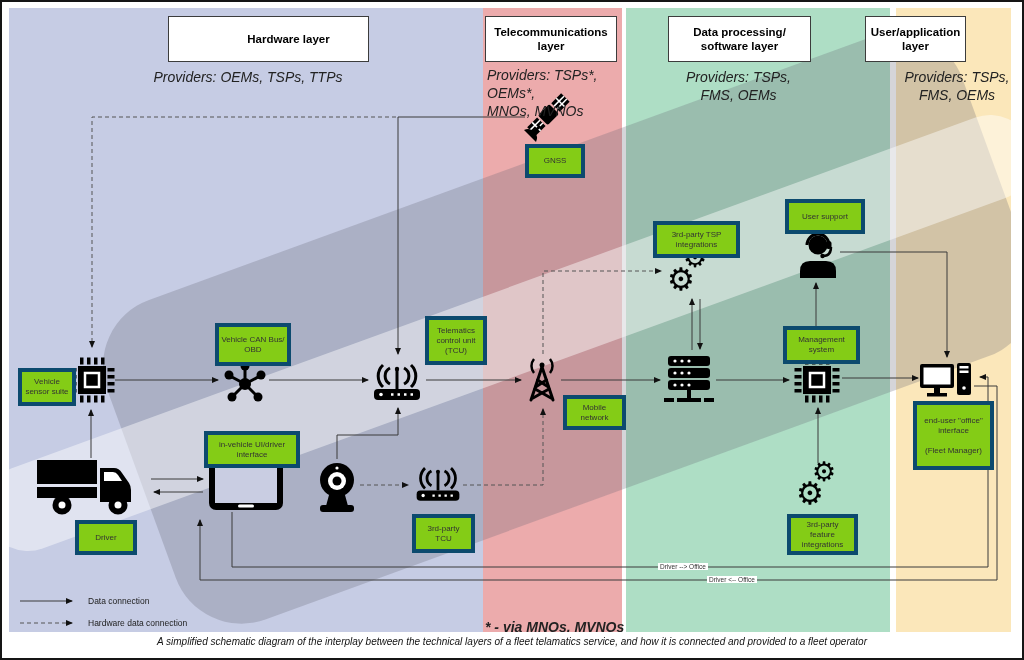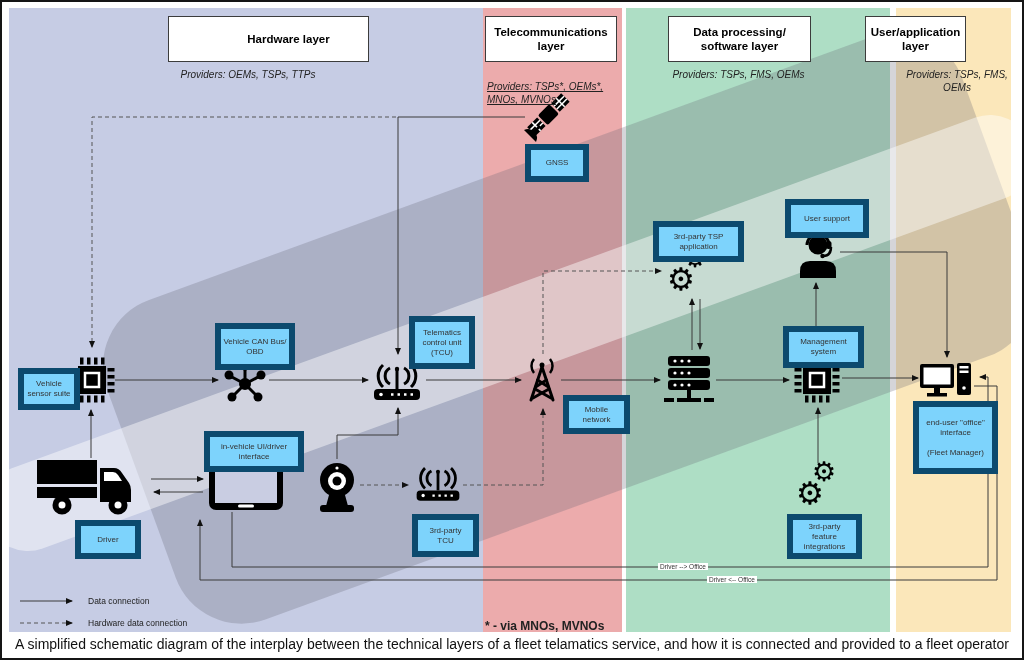--- a/index.html
+++ b/index.html
@@ -3,35 +3,35 @@
 <meta charset="utf-8">
 <style>
   html,body{margin:0;padding:0;background:#e8e8e8;}
   #frame{position:relative;width:1020px;height:656px;background:#fff;border:2px solid #151515;
          font-family:"Liberation Sans",sans-serif;color:#111;overflow:hidden;}
   #diagram{position:absolute;left:7px;top:6px;width:1002px;height:624px;overflow:hidden;}
   .col{position:absolute;top:0;height:624px;}
   .band{position:absolute;border-radius:70px;}
   #wires{position:absolute;left:0;top:0;z-index:3;}
   .icon{position:absolute;z-index:4;}
-  .nbox{position:absolute;z-index:5;background:#7dd3fc;border:6px solid #0c4a6e;display:flex;
+  .nbox{position:absolute;z-index:5;background:#84cc16;border:4px solid #0c4a6e;display:flex;
         align-items:center;justify-content:center;text-align:center;white-space:pre-line;
         font-size:8px;line-height:1.25;color:#333;padding:1px;}
   .hbox{position:absolute;z-index:5;background:#fff;border:1px solid #3c3c3c;display:flex;
         align-items:center;justify-content:center;text-align:center;white-space:pre-line;
         font-size:11.5px;font-weight:bold;line-height:1.25;color:#000;}
-  .prov{position:absolute;z-index:5;font-style:italic;font-size:10px;color:#222;
+  .prov{position:absolute;z-index:5;font-style:italic;font-size:14px;color:#222;
         text-align:center;white-space:pre-line;line-height:1.3;}
   .prov.left{text-align:left;}
   .flowlbl{position:absolute;z-index:5;background:#fff;font-size:6.5px;color:#333;
         padding:0 2px;line-height:1.1;}
   .legend-text{position:absolute;z-index:5;font-size:8.5px;color:#222;}
-  #footnote{position:absolute;z-index:5;font-size:12px;font-weight:bold;color:#222;}
+  #footnote{position:absolute;z-index:5;font-size:14px;font-style:italic;font-weight:bold;color:#222;}
   #caption{position:absolute;left:0;top:634px;width:1020px;text-align:center;z-index:6;
-        font-size:14px;color:#111;}
+        font-size:10px;font-style:italic;color:#111;}
   .gearglyph{position:absolute;color:#000;font-family:"DejaVu Sans",sans-serif;line-height:1;}
 </style>
 </head>
 <body>
 
 <div id="frame">
 <div id="diagram">
 
   <div class="col" style="left: 0px; width: 474px; background: rgb(198, 204, 228);"></div>
   <div class="col" style="left: 474px; width: 139px; background: rgb(236, 171, 172);"></div>
@@ -266,49 +266,49 @@
       <rect x="5" y="31" width="46" height="11" rx="4" fill="#000"></rect>
       <circle cx="12" cy="36.5" r="1.8" fill="#fff"></circle>
       <line x1="22" y1="36.5" x2="44" y2="36.5" stroke="#fff" stroke-width="2.5" stroke-dasharray="2.5 4"></line>
     </svg>
   </div>
 
   <div class="nbox" style="left:9px;top:360px;width:48px;height:28px;">Vehicle
 sensor suite</div>
   <div class="nbox" style="left:206px;top:315px;width:66px;height:33px;">Vehicle CAN Bus/
 OBD</div>
-  <div class="nbox" style="left:400px;top:308px;width:52px;height:39px;">Telematics
+  <div class="nbox" style="left:416px;top:308px;width:52px;height:39px;">Telematics
 control unit
 (TCU)</div>
   <div class="nbox" style="left:516px;top:136px;width:50px;height:24px;">GNSS</div>
   <div class="nbox" style="left:554px;top:387px;width:53px;height:25px;">Mobile
 network</div>
   <div class="nbox" style="left:644px;top:213px;width:77px;height:27px;">3rd-party TSP
-application</div>
+integrations</div>
   <div class="nbox" style="left:776px;top:191px;width:70px;height:25px;">User support</div>
   <div class="nbox" style="left:774px;top:318px;width:67px;height:28px;">Management
 system</div>
   <div class="nbox" style="left:904px;top:393px;width:71px;height:59px;">end-user "office"
 interface
 
 (Fleet Manager)</div>
   <div class="nbox" style="left:778px;top:506px;width:61px;height:31px;">3rd-party
 feature
 integrations</div>
   <div class="nbox" style="left:195px;top:423px;width:86px;height:27px;">in-vehicle UI/driver
 interface</div>
   <div class="nbox" style="left:54px;top:512px;width:52px;height:25px;margin-left:12px;">Driver</div>
   <div class="nbox" style="left:403px;top:506px;width:53px;height:29px;">3rd-party
 TCU</div>
 
   <div class="hbox" style="left:159px;top:8px;width:159px;height:44px;padding-left:40px;">Hardware layer</div>
   <div class="prov" style="left:139px;top:60px;width:200px;">Providers: OEMs, TSPs, TTPs</div>
   <div class="hbox" style="left:476px;top:8px;width:130px;height:44px;">Telecommunications
 layer</div>
-  <div class="prov left" style="left:478px;top:72px;width:130px;text-decoration:underline;">Providers: TSPs*, OEMs*,
+  <div class="prov left" style="left:478px;top:58px;width:130px;">Providers: TSPs*, OEMs*,
 MNOs, MVNOs</div>
   <div class="hbox" style="left:659px;top:8px;width:141px;height:44px;">Data processing/
 software layer</div>
   <div class="prov" style="left:659px;top:60px;width:141px;">Providers: TSPs, FMS, OEMs</div>
   <div class="hbox" style="left:856px;top:8px;width:99px;height:44px;">User/application
 layer</div>
   <div class="prov" style="left:893px;top:60px;width:110px;">Providers: TSPs, FMS, OEMs</div>
 
   <div class="flowlbl" style="left:649px;top:555px;">Driver --&gt; Office</div>
   <div class="flowlbl" style="left:698px;top:568px;">Driver &lt;-- Office</div>

